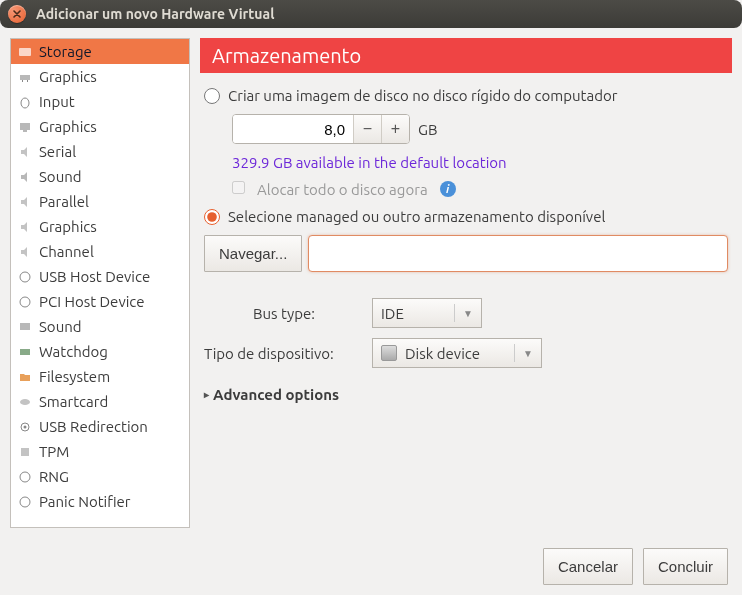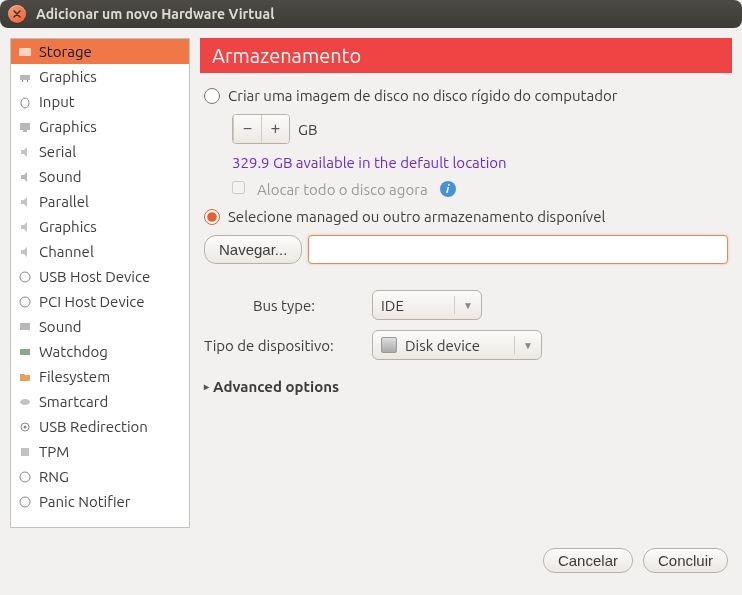--- a/index.html
+++ b/index.html
@@ -142,22 +142,22 @@
   font-weight: bold;
   font-style: italic;
 }
 .browse-row {
   display: flex;
   gap: 6px;
 }
 .btn {
   background: linear-gradient(#fcfbfa, #ebe8e4);
   border: 1px solid #b6b2ab;
-  border-radius: 12px;
-  padding: 3px 14px;
+  border-radius: 1px;
+  padding: 9px 14px;
   font-size: 15px;
   cursor: pointer;
   color: #3c3c3c;
 }
 .text-input {
   flex: 1;
   border: 1px solid #e08b63;
   border-radius: 4px;
   padding: 5px 8px;
   font-size: 15px;
@@ -171,21 +171,21 @@
 }
 .field-row label {
   font-size: 15px;
   width: 160px;
 }
 .field-row.bus label { width: 160px; text-align: center; }
 .select-box {
   display: flex;
   align-items: center;
   border: 1px solid #b6b2ab;
-  border-radius: 6px;
+  border-radius: 0;
   background: linear-gradient(#fcfbfa, #ebe8e4);
   height: 30px;
   padding: 0 8px;
   cursor: pointer;
   gap: 8px;
   min-width: 110px;
 }
 .select-box .sel-text { flex: 1; font-size: 15px;}
 .select-box .sep { width:1px; height:18px; background:#ccc; }
 .select-box .chev { color:#888; font-size:10px; }
@@ -387,20 +387,21 @@
   <div class="main">
     <div class="section-header">Armazenamento</div>
 
     <div class="form">
       <div class="radio-row">
         <input type="radio" name="storagemode" style="">
         <span>Criar uma imagem de disco no disco rígido do computador</span>
       </div>
       <div class="sub">
         <div class="spinbox">
+          <input type="text" value="8,0" style="">
           <button>−</button>
           <button>+</button>
         </div>
         <span>GB</span>
       </div>
       <div class="sub" style="color:#6d28d9;">329.9 GB available in the default location</div>
       <div class="checkbox-row">
         <input type="checkbox" disabled="" style="">
         <span>Alocar todo o disco agora</span>
         <span class="info-icon">i</span>

